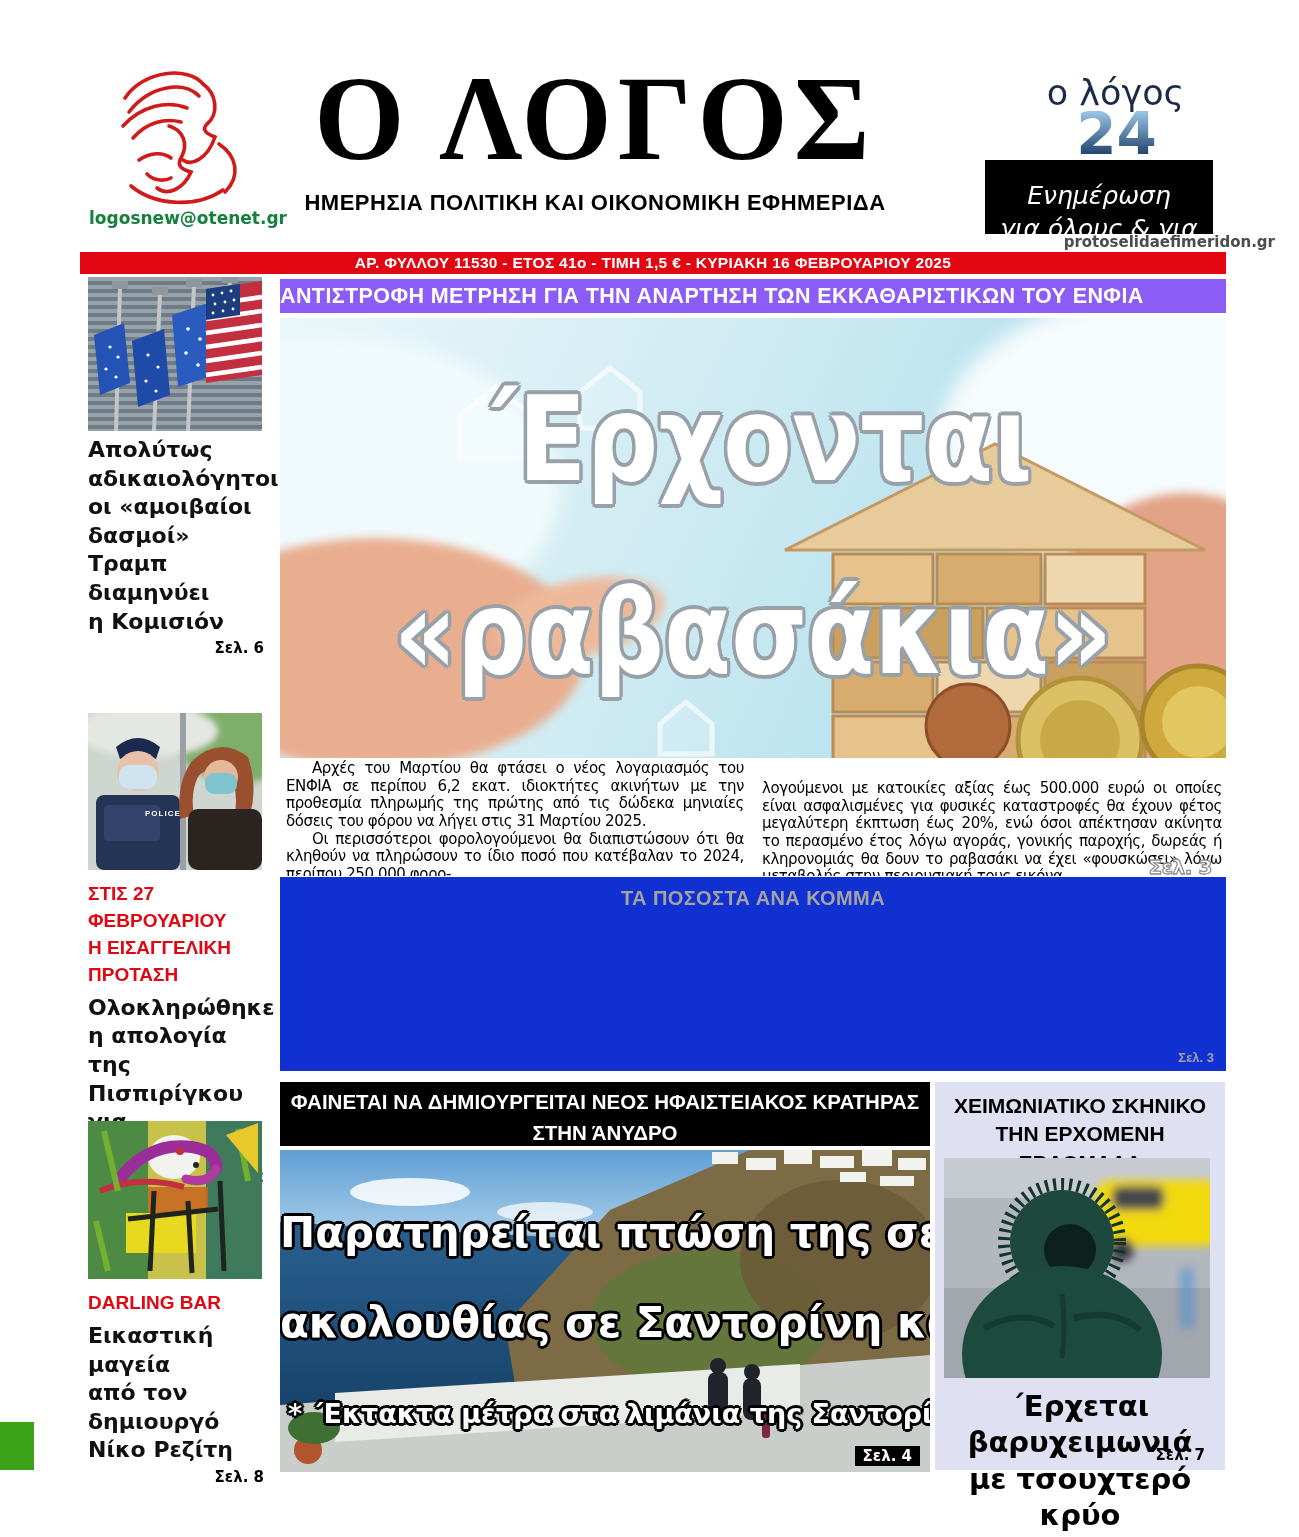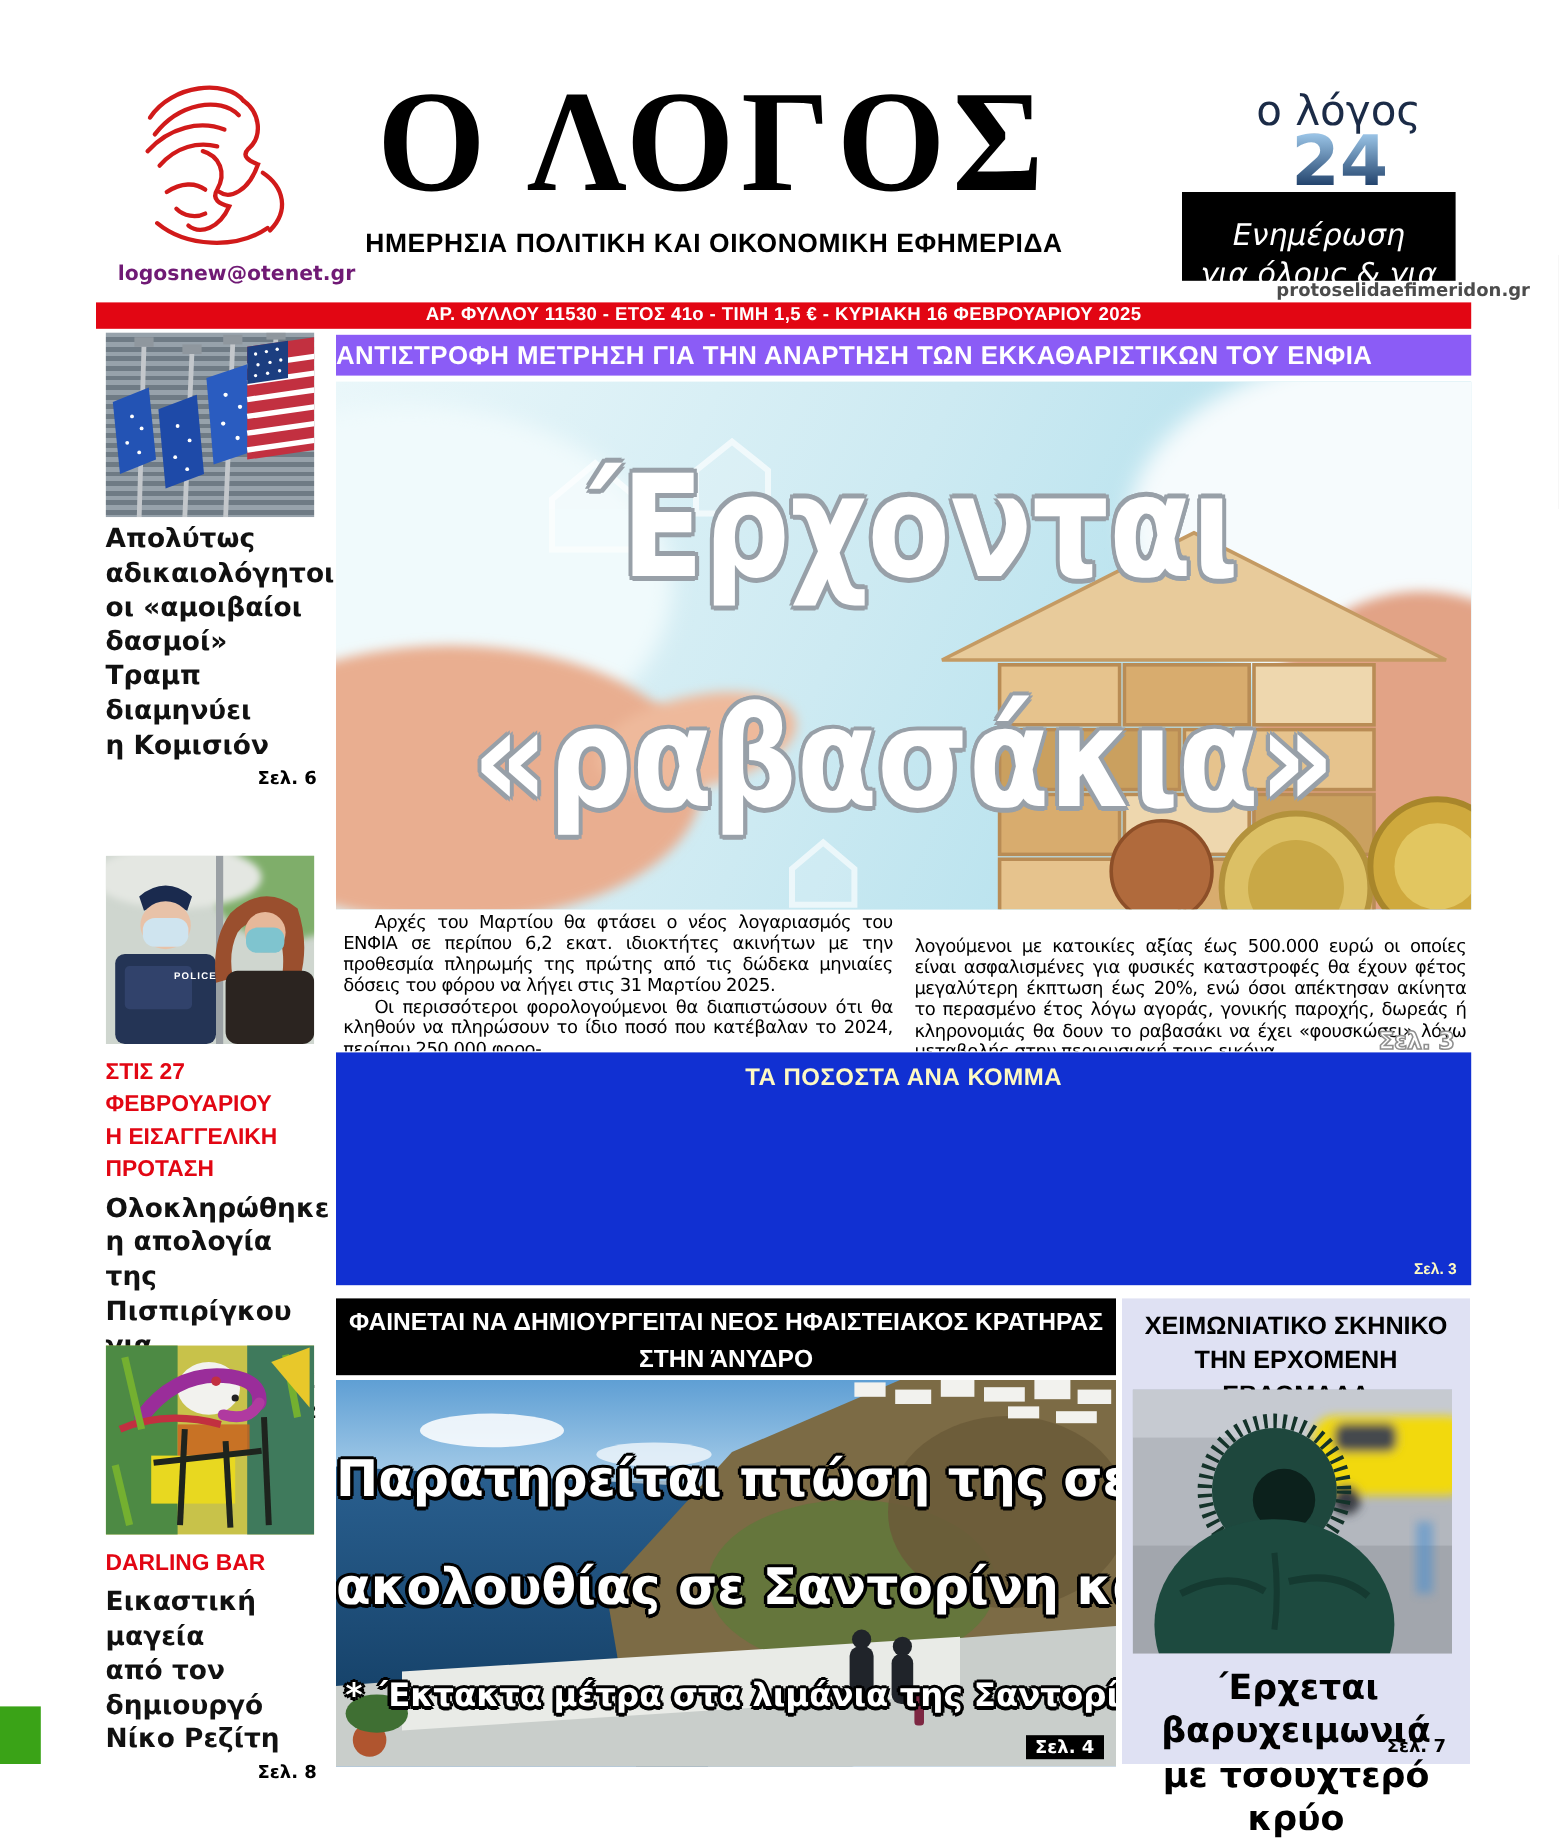--- a/index.html
+++ b/index.html
@@ -3,22 +3,22 @@
 <meta charset="utf-8">
 <style>
   html,body{margin:0;padding:0;background:#e8e8e8;}
   #page{position:relative;width:1299px;height:1537px;background:#fff;overflow:hidden;
         font-family:"Liberation Sans",sans-serif;color:#000;}
   .abs{position:absolute;}
   .preline{white-space:pre-line;}
 
   
   .face-logo{left:103px;top:64px;width:168px;height:150px;}
-  .email{left:80px;top:218px;width:216px;text-align:right;font-family:"DejaVu Sans",sans-serif;
-         font-weight:bold;font-size:17px;color:#701a75;}
+  .email{left:80px;top:208px;width:216px;text-align:center;font-family:"DejaVu Sans",sans-serif;
+         font-weight:bold;font-size:17px;color:#15803d;}
   .title{left:288px;top:52px;width:614px;text-align:center;font-family:"Liberation Serif",serif;
          font-weight:bold;font-size:116px;line-height:1.12;letter-spacing:6px;transform:scaleY(1.04);transform-origin:top;}
   .subtitle{left:288px;top:190px;width:614px;text-align:center;font-weight:bold;font-size:22px;letter-spacing:.5px;}
   .logo24{left:1008px;top:76px;width:215px;text-align:center;}
   .logo24-name{font-family:"DejaVu Sans",sans-serif;font-size:35px;color:#1b2b47;vertical-align:top;line-height:1;}
   .logo24-num{font-family:"DejaVu Sans",sans-serif;font-weight:bold;font-size:58px;line-height:.8;
               background:linear-gradient(180deg,#9cc6e8,#1c3c66);-webkit-background-clip:text;background-clip:text;
               color:transparent;vertical-align:top;display:inline-block;margin-left:2px;}
   .logo24-url{margin-top:2px;font-size:14px;color:#8a8f96;font-family:"DejaVu Sans",sans-serif;}
   .logo24-rule{display:inline-block;width:56px;height:2px;background:#9aa0a6;vertical-align:middle;margin-right:6px;}
@@ -42,21 +42,21 @@
   .hero-line2{top:248px;font-size:115px;}
 
   .body-text{left:280px;top:760px;width:946px;height:116px;overflow:hidden;
              font-family:"DejaVu Sans",sans-serif;font-size:15px;line-height:1.18;letter-spacing:-.4px;text-align:justify;}
   .bcol1{position:absolute;left:6px;top:0;width:458px;}
   .bcol2{position:absolute;left:482px;top:0;width:460px;margin-top:20px;}
   .body-text p{margin:0;text-indent:26px;}
   .pageref-outline{position:absolute;right:14px;bottom:-4px;font-weight:bold;font-size:20px;color:#fff;
                    -webkit-text-stroke:1.3px #8f8f8f;font-family:"DejaVu Sans",sans-serif;}
 
-  .bluebox{left:280px;top:877px;width:946px;height:194px;background:#1130d2;color:#fef9c3;}
+  .bluebox{left:280px;top:877px;width:946px;height:194px;background:#1130d2;color:#a3a3a3;}
   .bluebox-kicker{position:absolute;top:10px;width:100%;text-align:center;font-weight:bold;font-size:20px;letter-spacing:.4px;}
   .bluebox-head{position:absolute;top:38px;width:100%;text-align:center;font-weight:bold;font-size:47px;line-height:1.38;}
   .bluebox-page{position:absolute;right:12px;bottom:6px;font-weight:bold;font-size:13px;}
 
   .volcano-kicker{left:280px;top:1082px;width:650px;height:64px;background:#000;color:#fff;text-align:center;
                   font-weight:bold;font-size:20.5px;line-height:1.5;padding-top:5px;box-sizing:border-box;}
   .santorini{left:280px;top:1150px;width:650px;height:322px;overflow:hidden;background:#7fa8c8;}
   .sant-line{position:absolute;width:100%;text-align:center;font-family:"DejaVu Sans",sans-serif;font-weight:bold;
              color:#fff;white-space:nowrap;
              text-shadow:-2px -2px 0 #000,2px -2px 0 #000,-2px 2px 0 #000,2px 2px 0 #000,

